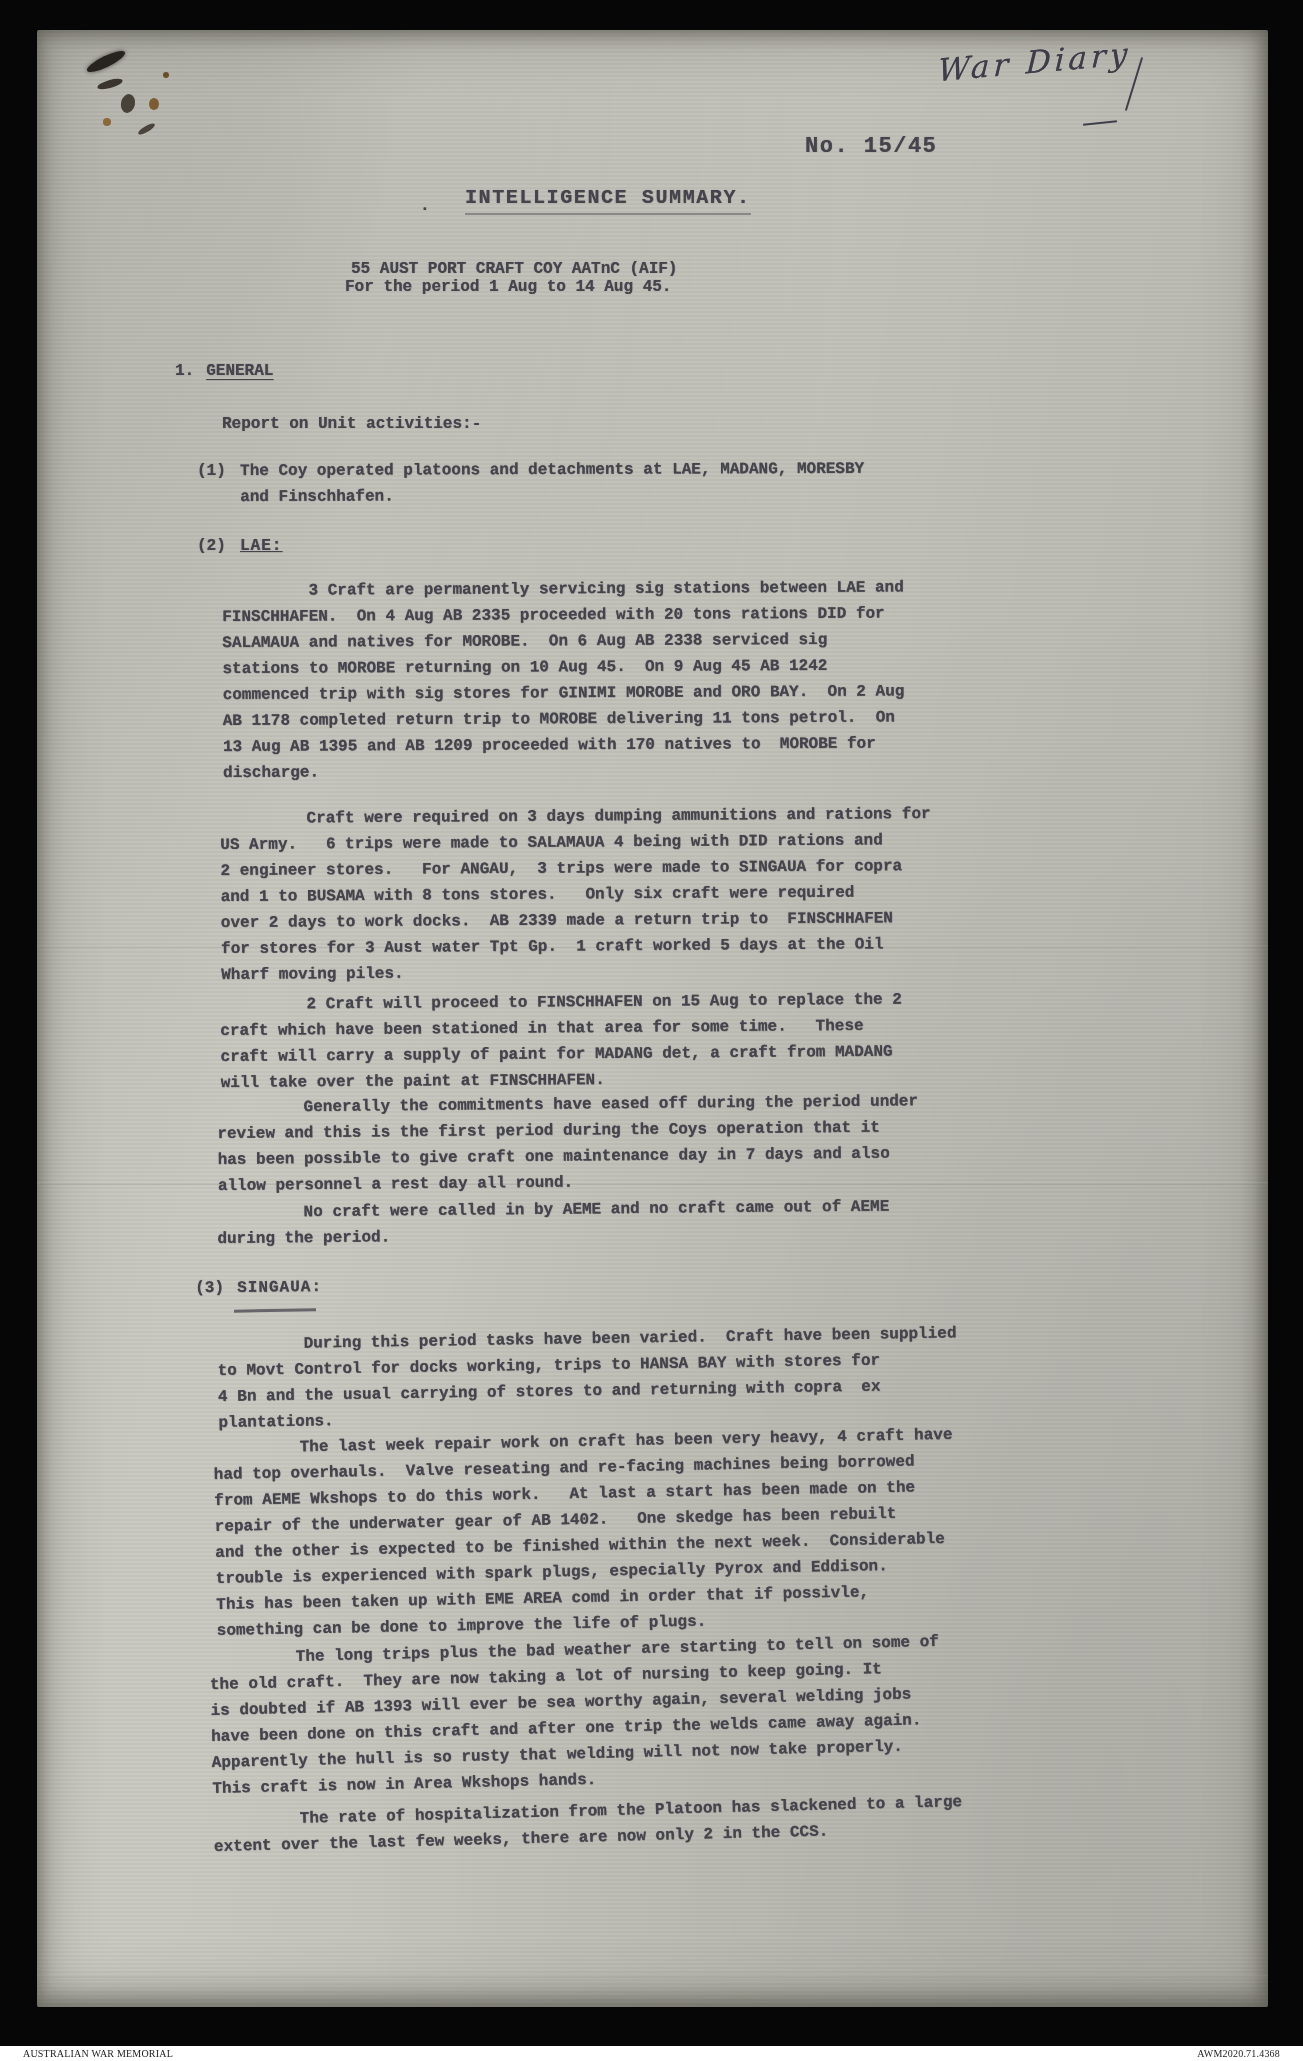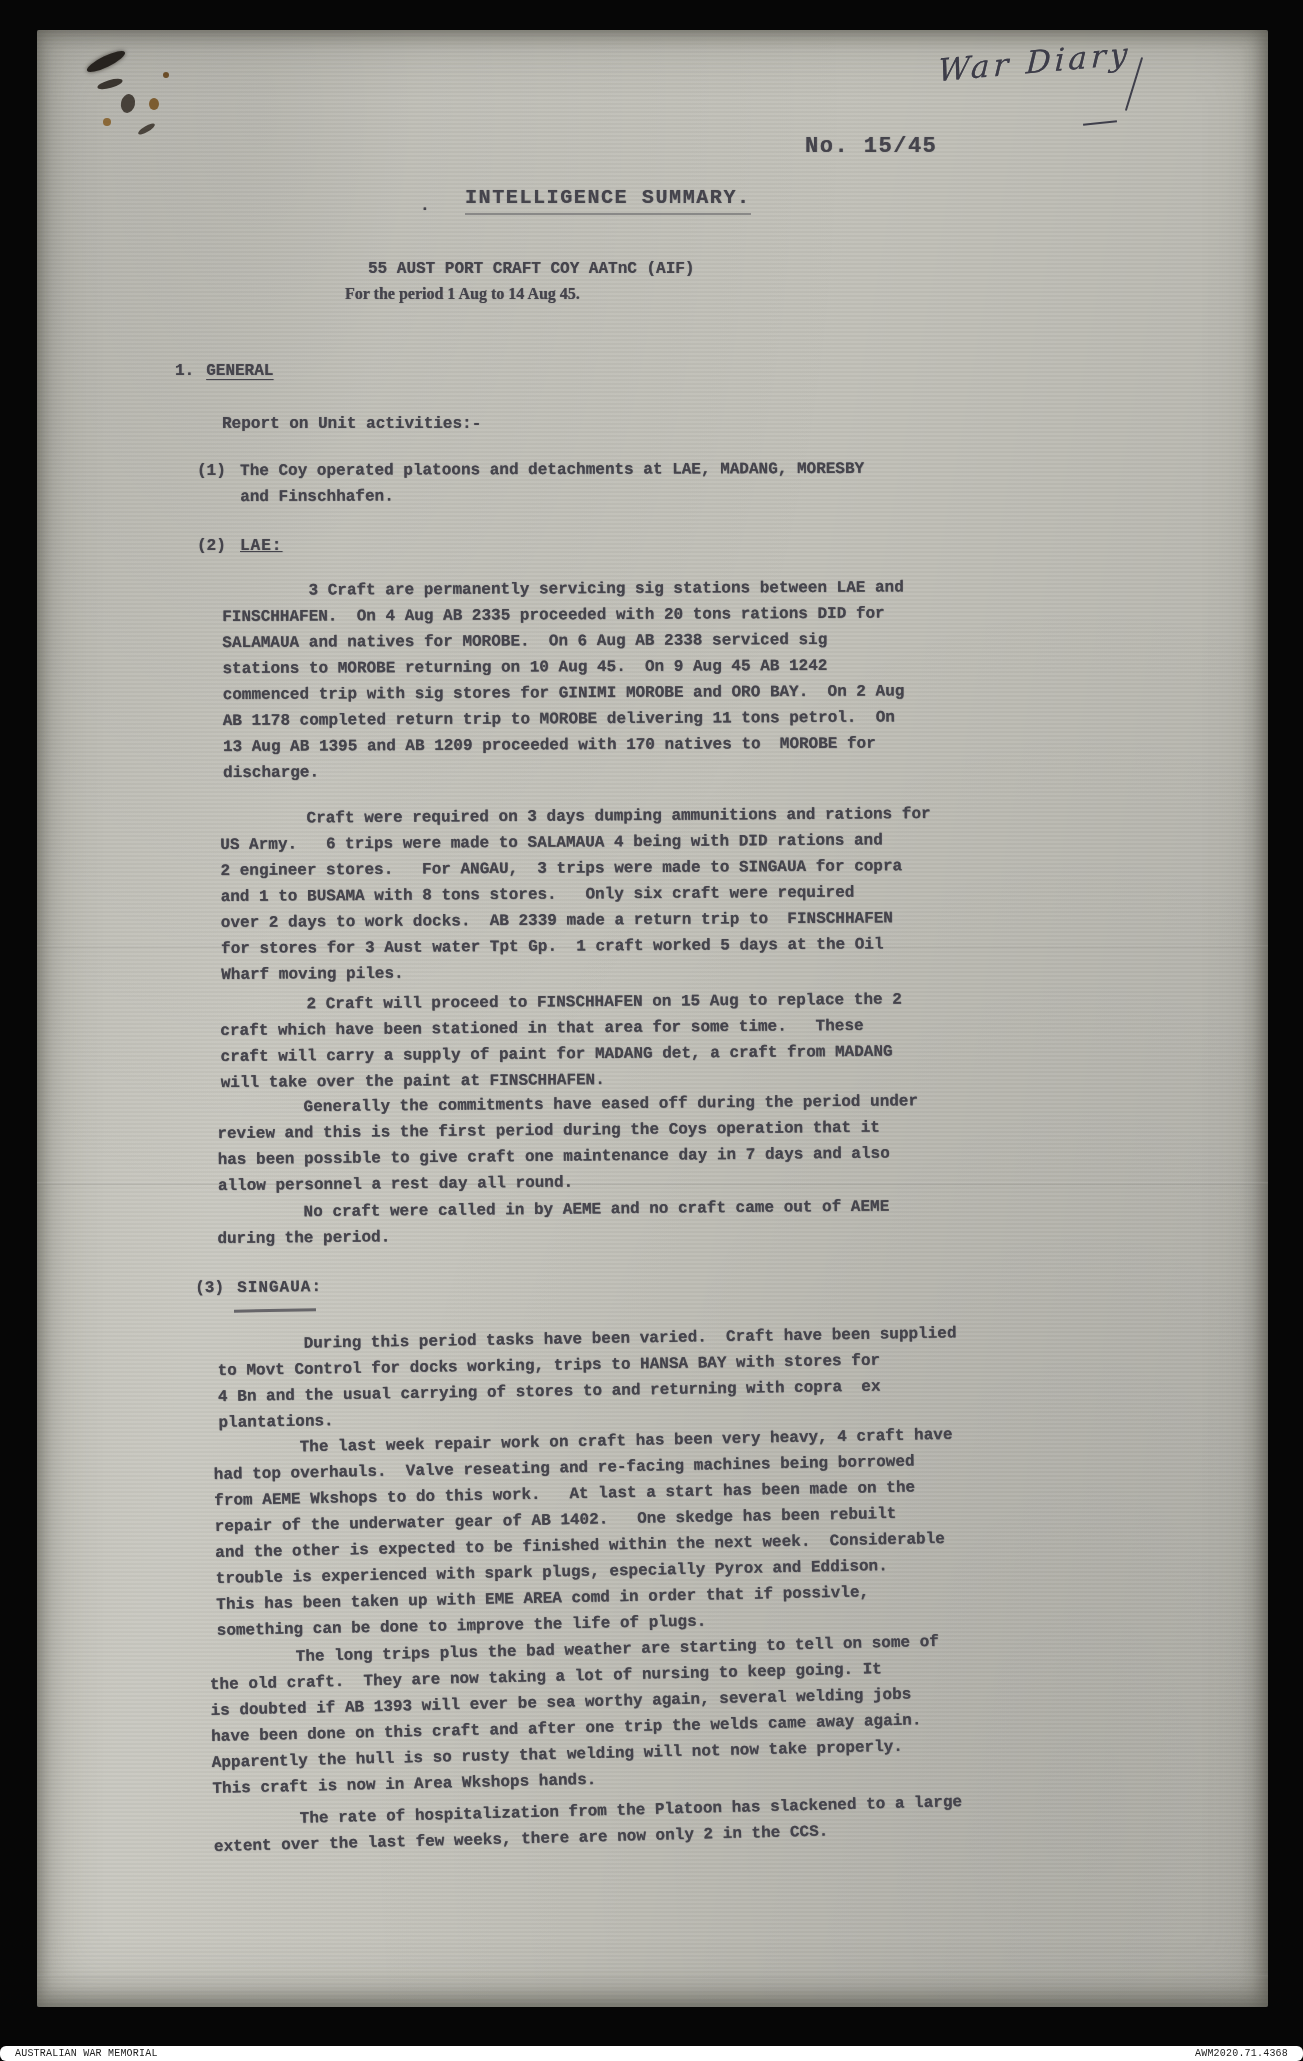--- a/index.html
+++ b/index.html
@@ -48,22 +48,22 @@
     font-family:"Liberation Mono","DejaVu Sans Mono",monospace;
     font-weight:700;font-size:16px;line-height:26px;
     color:#45444c;white-space:pre;
     text-shadow:0 0 1px rgba(69,68,76,.6), .4px .4px .6px rgba(69,68,76,.35);
     transform-origin:0 0;
   }
   .doc-number{left:768px;top:104px;font-size:22px;letter-spacing:1.5px;}
   .title-dot{left:383px;top:163px;}
   .doc-title{left:428px;top:155px;font-size:20px;letter-spacing:1.6px;
     border-bottom:2px solid rgba(69,68,76,.45);padding-bottom:2px;}
-  .unit-line{left:331px;top:226px;}
-  .period-line{left:308px;top:251px;font-family:Liberation Serif, serif;}
+  .unit-line{left:314px;top:226px;}
+  .period-line{left:308px;top:244px;}
   .sec1{left:138px;top:328px;}
   .sec1 .hd{text-decoration:underline;text-underline-offset:4px;margin-left:12px;}
   .intro{left:185px;top:381px;text-align:center;}
   .m1{left:160px;top:428px;}
   .i1{left:203px;top:428px;transform:rotate(-0.2deg);}
   .m2{left:160px;top:503px;}
   .h2{left:203px;top:503px;letter-spacing:1px;text-decoration:underline;}
   .pA{left:185px;top:548px;transform:rotate(-0.3deg);}
   .pB{left:183px;top:776px;transform:rotate(-0.4deg);}
   .pC{left:183px;top:962px;transform:rotate(-0.45deg);}
@@ -87,23 +87,23 @@
   }
   .hw-slash{position:absolute;left:1096px;top:26px;width:2px;height:56px;
     background:#3f3f4b;transform:rotate(17deg);border-radius:2px;}
   .hw-dash{position:absolute;left:1046px;top:92px;width:34px;height:2px;
     background:#3f3f4b;transform:rotate(-6deg);}
 
   
   .footer{
     position:absolute;left:0;bottom:0;width:100%;height:15px;
     background:#ffffff;display:flex;justify-content:space-between;align-items:center;
-    box-sizing:border-box;padding:0 15px;
-    font-family:Liberation Mono, monospace;font-size:10px;color:#1c1c1c;
-    font-stretch:condensed;letter-spacing:.2px;border-radius:6px;
+    box-sizing:border-box;padding:0 23px;
+    font-family:Liberation Serif, serif;font-size:10px;color:#1c1c1c;
+    font-stretch:condensed;letter-spacing:.2px;
   }
 </style>
 </head>
 <body>
 
 <div class="stage">
 
   <div class="paper">
 
     <div class="dmg d1"></div>

